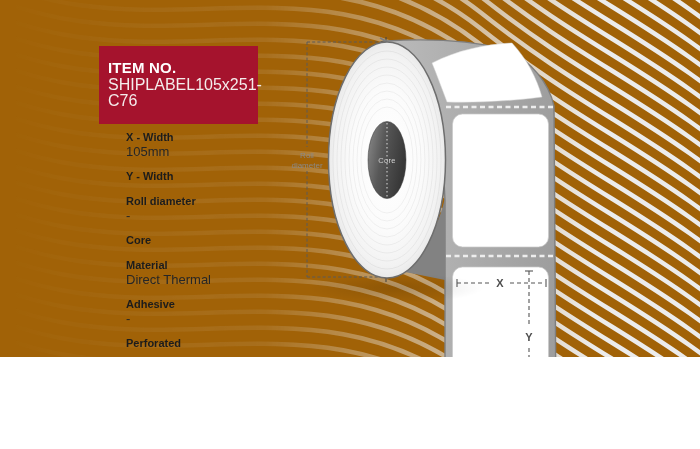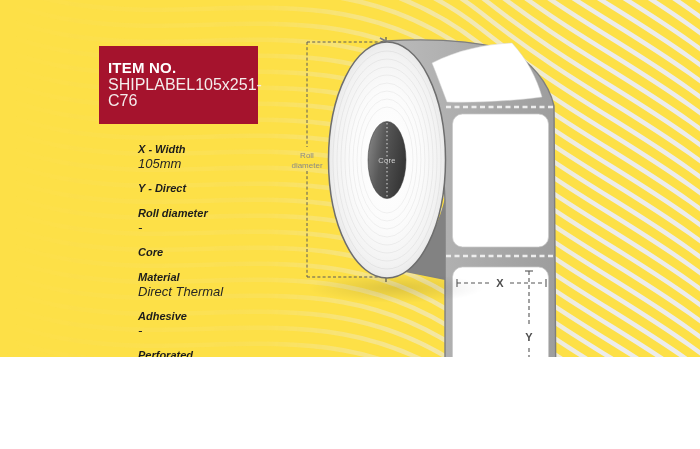--- a/index.html
+++ b/index.html
@@ -1,31 +1,31 @@
 <!DOCTYPE html>
 <html><head>
 <meta charset="utf-8">
 <style>
   html,body{margin:0;padding:0;}
   .stage{
     position:relative;width:700px;height:357px;overflow:hidden;
-    background:#fde047;
+    background:#a16207;
     font-family:"Liberation Sans", sans-serif;
     color:#1f1f1f;
   }
   .waves-svg{position:absolute;left:0;top:0;width:700px;height:449px;}
   
   .item-box{
     position:absolute;left:99px;top:46px;width:159px;height:78px;
     background:#a5132d;box-sizing:border-box;padding:13px 8px 0 9px;
   }
   .item-heading{font-size:15px;font-weight:bold;color:#ffffff;line-height:17px;letter-spacing:0.2px;}
   .item-code{font-size:16px;color:#f4ecec;line-height:16px;margin-top:1px;}
   
-  .specs{position:absolute;left:126px;top:131px;margin:12px;padding:0;list-style:none;width:170px;font-style:italic;}
+  .specs{position:absolute;left:126px;top:131px;margin:0;padding:0;list-style:none;width:170px;}
   .specs li{margin:0 0 12px 0;}
   .spec-label{font-size:11px;font-weight:bold;line-height:13px;margin-bottom:2px;color:#1c1c1c;}
   .spec-value{font-size:13px;line-height:12px;color:#262626;}
   
   .diagram{position:absolute;left:0;top:0;width:700px;height:449px;}
   .dim-note{font-size:8px;fill:#8a8a8a;}
   .core-text{font-size:7.5px;fill:#d2d2d2;letter-spacing:0.3px;}
   .xy-text{font-size:11px;font-weight:bold;fill:#4d4d4d;}
 </style>
 </head>
@@ -103,21 +103,21 @@
     <div class="item-heading">ITEM NO.</div>
     <div class="item-code">SHIPLABEL105x251-C76</div>
   </div>
 
   <ul class="specs">
     <li>
       <div class="spec-label">X - Width</div>
       <div class="spec-value">105mm</div>
     </li>
     <li>
-      <div class="spec-label">Y - Direct</div>
+      <div class="spec-label">Y - Width</div>
     </li>
     <li>
       <div class="spec-label">Roll diameter</div>
       <div class="spec-value">-</div>
     </li>
     <li>
       <div class="spec-label">Core</div>
     </li>
     <li>
       <div class="spec-label">Material</div>

